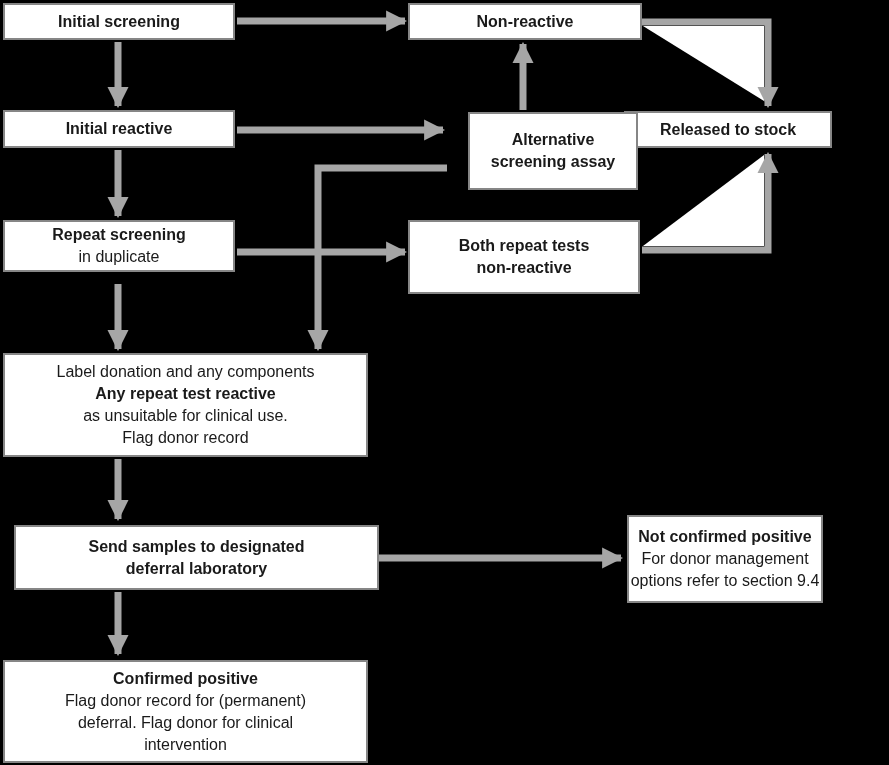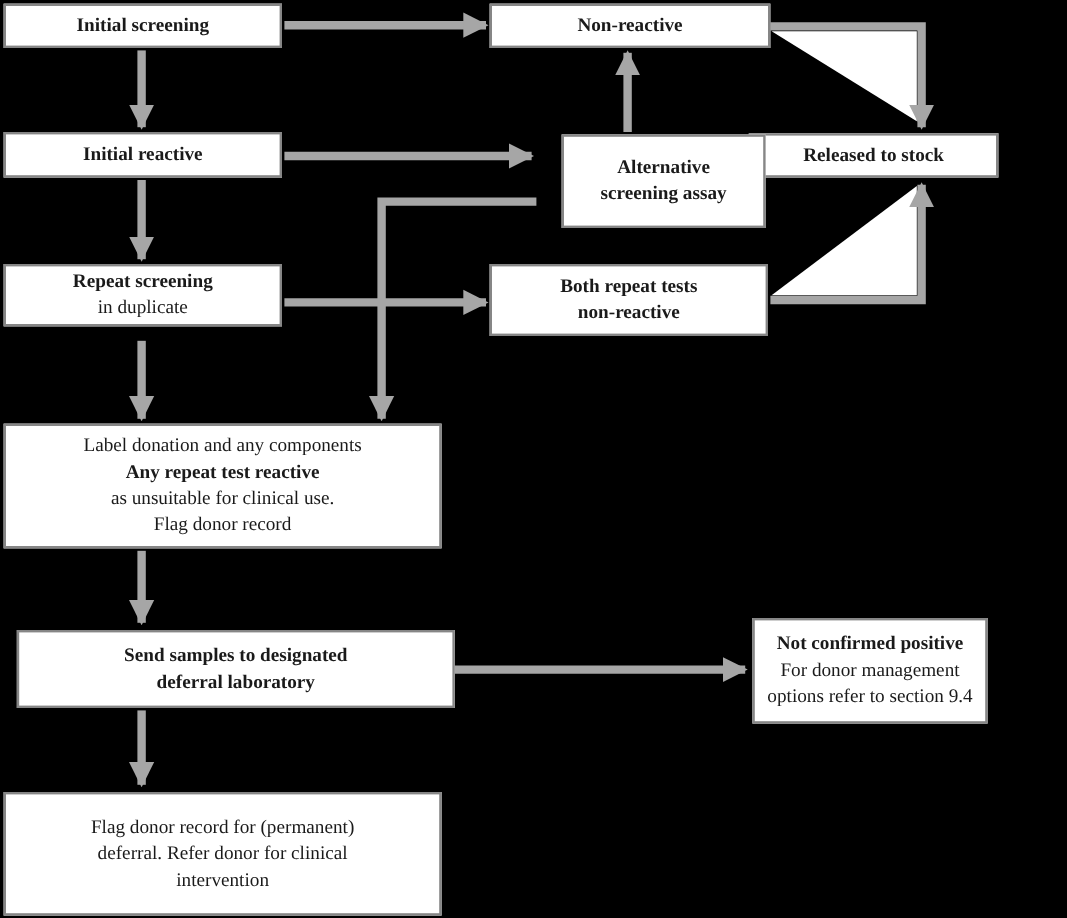--- a/index.html
+++ b/index.html
@@ -25,21 +25,21 @@
     position:absolute;
     box-sizing:border-box;
     background:var(--box-fill);
     border:2px solid var(--box-border);
     display:flex;flex-direction:column;
     justify-content:center;align-items:center;
     text-align:center;
     color:var(--text);
     font-size:16px;line-height:22px;
   }
-  .ln{white-space:nowrap;font-family:Liberation Serif, serif;}
+  .ln{white-space:nowrap;}
   .b{font-weight:bold;}
 </style>
 </head>
 <body>
 
 <div id="canvas">
 
   <svg id="connectors" viewBox="0 0 889 765" xmlns="http://www.w3.org/2000/svg">
     <defs>
       <marker id="ahm" viewBox="0 0 10 10" refX="9" refY="5" markerWidth="3" markerHeight="3.1" orient="auto">
@@ -84,21 +84,21 @@
   <div class="node" style="left:468px;top:112px;width:170px;height:78px">
     <div class="ln b">Alternative</div>
     <div class="ln b">screening assay</div>
   </div>
 
   <div class="node" style="left:3px;top:220px;width:232px;height:52px">
     <div class="ln b">Repeat screening</div>
     <div class="ln">in duplicate</div>
   </div>
 
-  <div class="node" style="left:408px;top:220px;width:232px;height:60px">
+  <div class="node" style="left:408px;top:220px;width:232px;height:74px">
     <div class="ln b">Both repeat tests</div>
     <div class="ln b">non-reactive</div>
   </div>
 
   <div class="node" style="left:3px;top:353px;width:365px;height:104px">
     <div class="ln">Label donation and any components</div>
     <div class="ln b">Any repeat test reactive</div>
     <div class="ln">as unsuitable for clinical use.</div>
     <div class="ln">Flag donor record</div>
   </div>
@@ -108,18 +108,19 @@
     <div class="ln b">deferral laboratory</div>
   </div>
 
   <div class="node" style="left:627px;top:515px;width:196px;height:88px">
     <div class="ln b">Not confirmed positive</div>
     <div class="ln">For donor management</div>
     <div class="ln">options refer to section 9.4</div>
   </div>
 
   <div class="node" style="left:3px;top:660px;width:365px;height:103px">
+    <div class="ln b">Confirmed positive</div>
     <div class="ln">Flag donor record for (permanent)</div>
-    <div class="ln">deferral. Refer donor for clinical</div>
+    <div class="ln">deferral. Flag donor for clinical</div>
     <div class="ln">intervention</div>
   </div>
 
 </div>
 
 </body></html>

